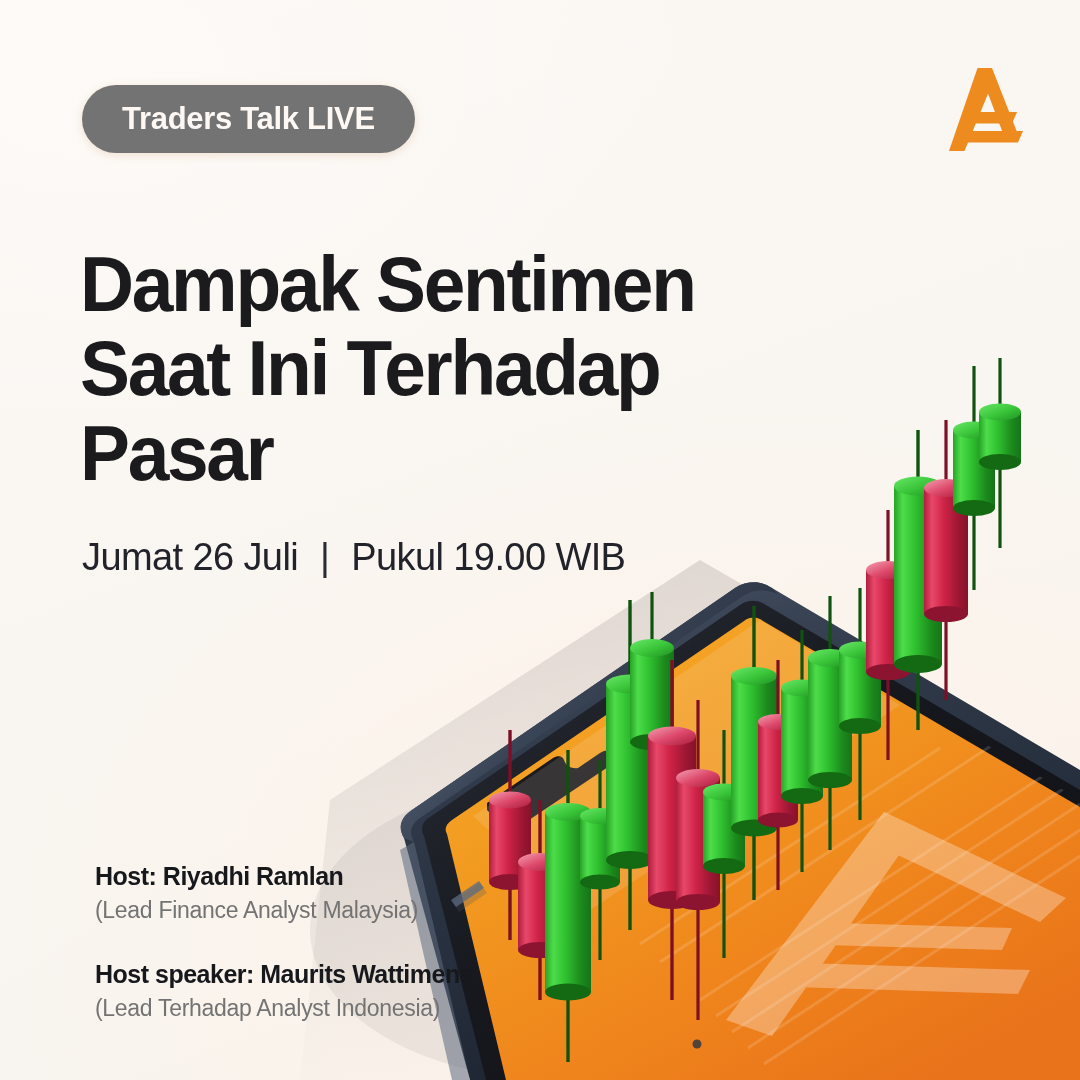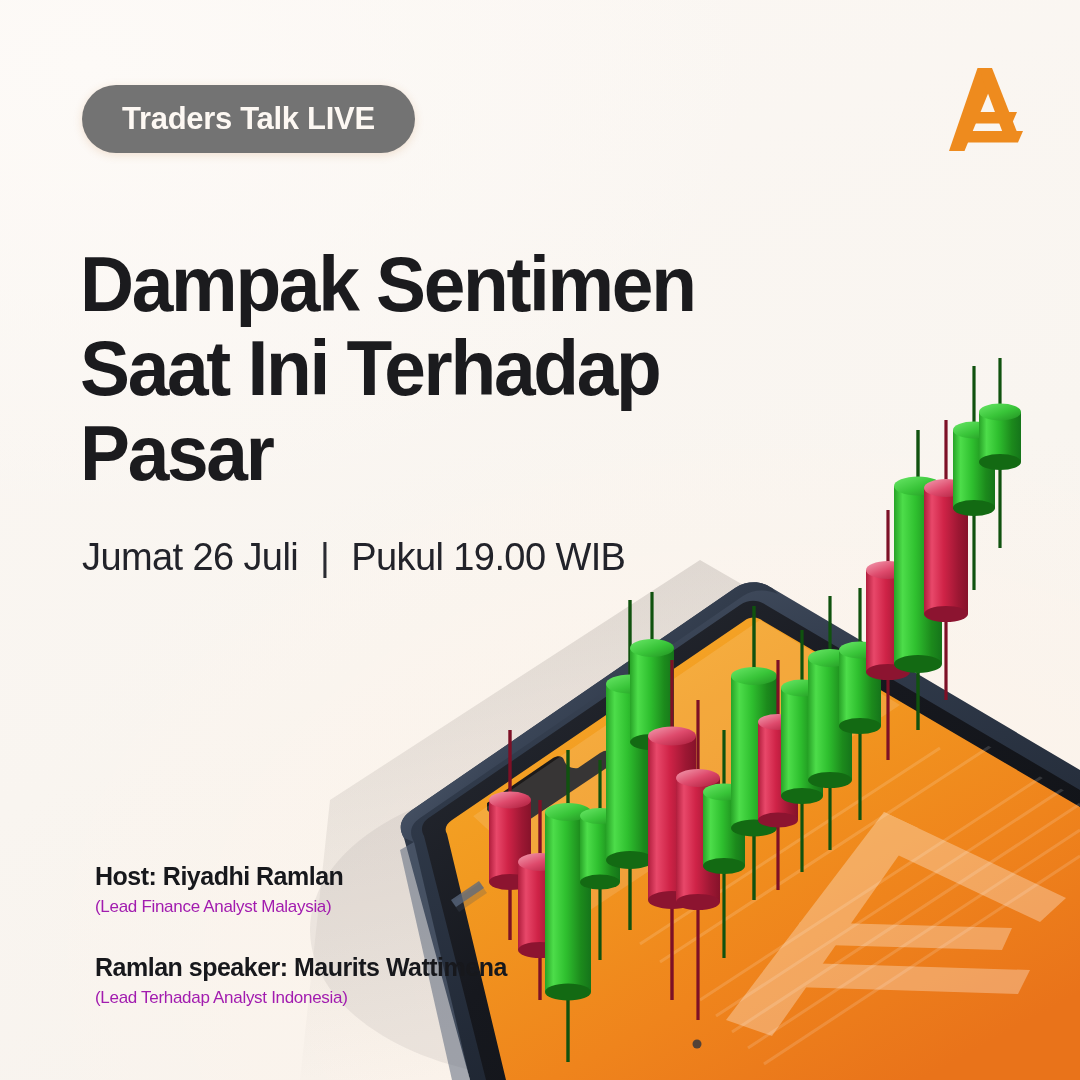--- a/index.html
+++ b/index.html
@@ -101,22 +101,22 @@
   .sp-block:last-child { margin-bottom: 0; }
   .sp-name {
     color: #17181c;
     font-size: 25px;
     font-weight: 700;
     letter-spacing: -0.5px;
     white-space: nowrap;
     margin-bottom: 6px;
   }
   .sp-role {
-    color: #a21caf;
-    font-size: 17px;
+    color: #737373;
+    font-size: 23px;
     font-weight: 400;
     letter-spacing: -0.3px;
     white-space: nowrap;
   }
 
   
   .illustration {
     position: absolute;
     left: 0;
     top: 0;
@@ -432,18 +432,18 @@
     <span class="sep">|</span>
     <span>Pukul 19.00 WIB</span>
   </div>
 
   <div class="speakers">
     <div class="sp-block">
       <div class="sp-name">Host: Riyadhi Ramlan</div>
       <div class="sp-role">(Lead Finance Analyst Malaysia)</div>
     </div>
     <div class="sp-block">
-      <div class="sp-name">Ramlan speaker: Maurits Wattimena</div>
+      <div class="sp-name">Host speaker: Maurits Wattimena</div>
       <div class="sp-role">(Lead Terhadap Analyst Indonesia)</div>
     </div>
   </div>
 
 </div>
 
 </body></html>

